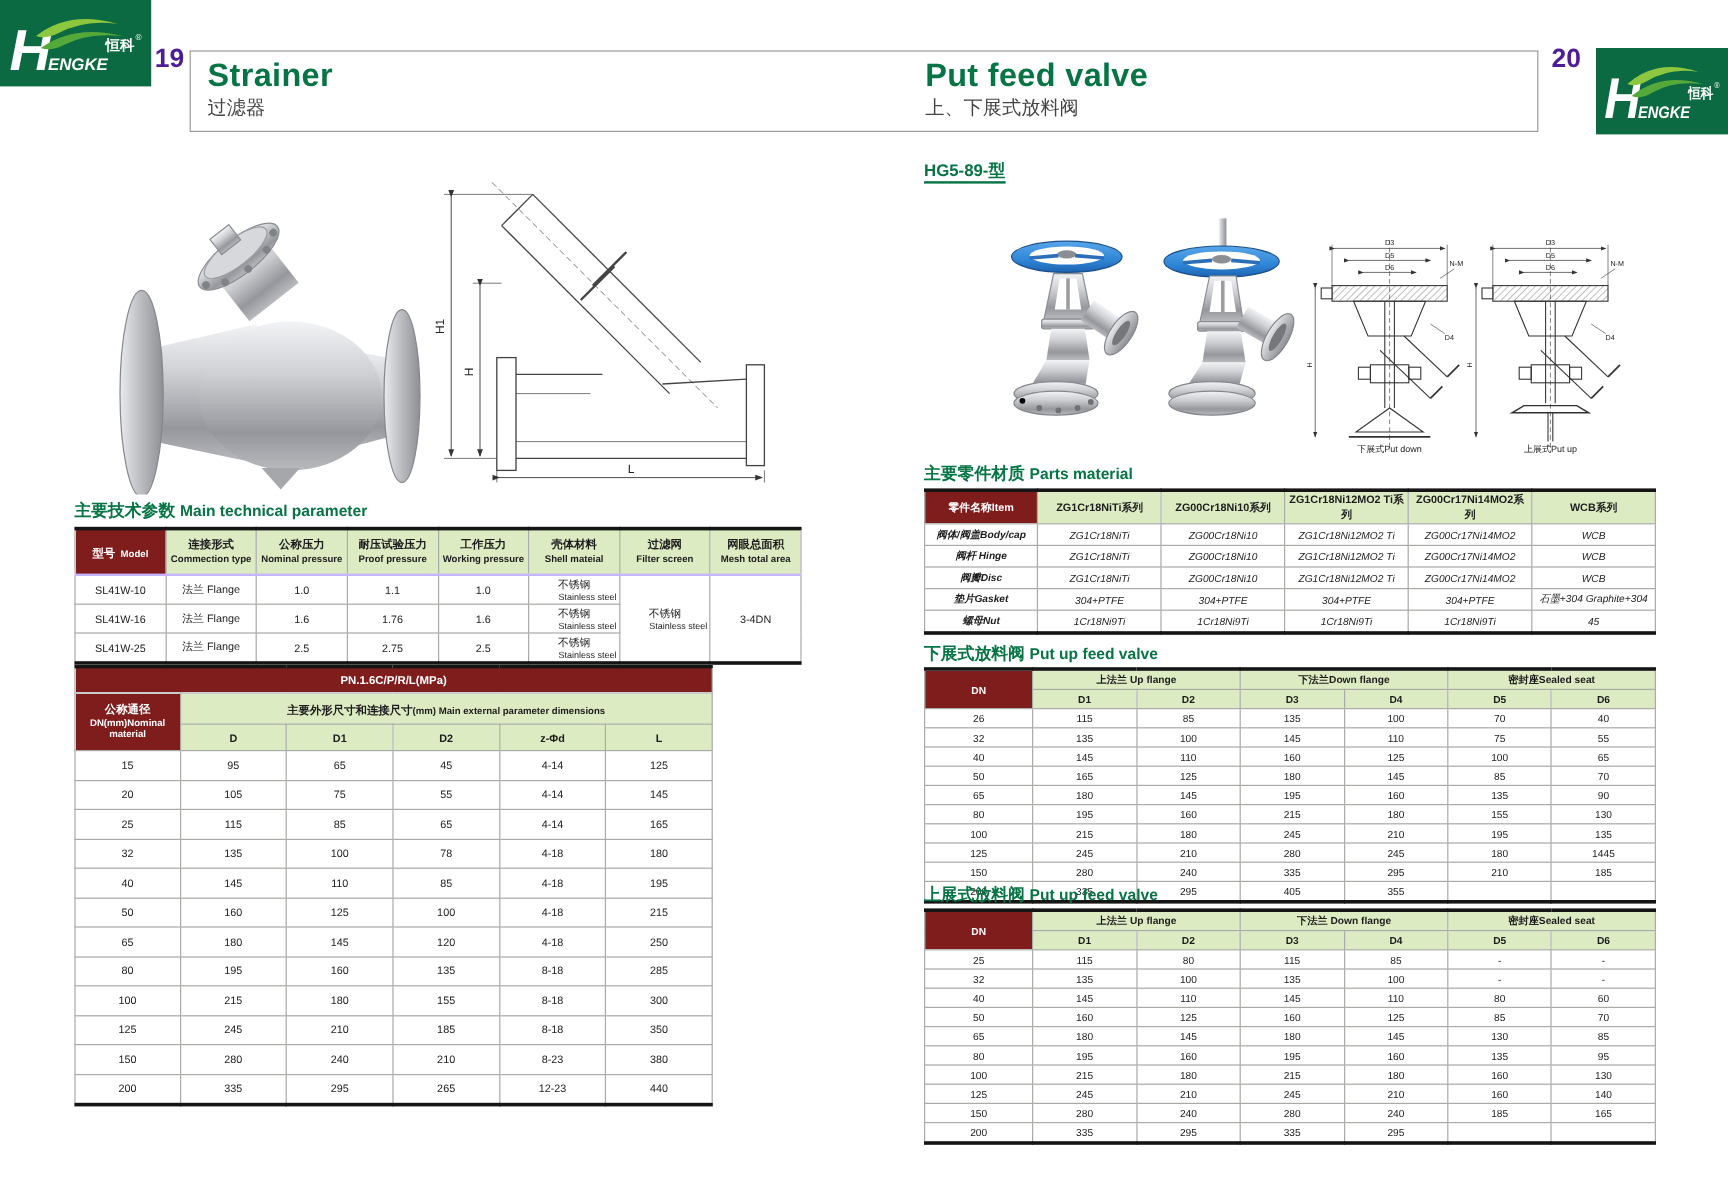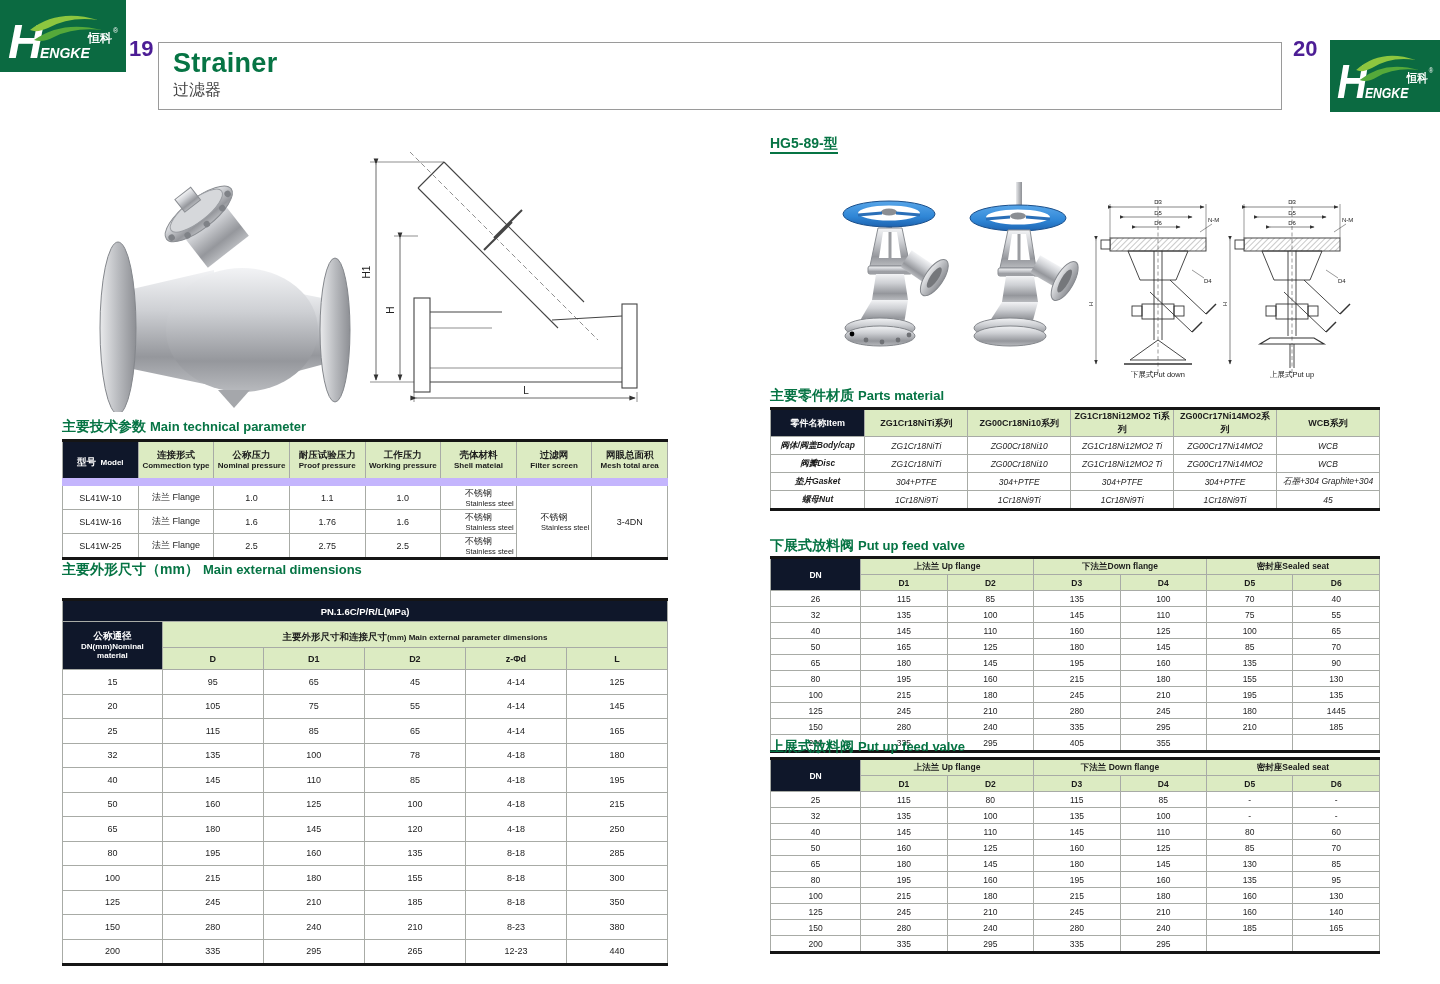--- a/index.html
+++ b/index.html
@@ -19,28 +19,28 @@
   .sec .cn{font-size:14px;}
   .sec .en{font-size:13px;margin-left:4px;}
   .model-label{font-size:14px;font-weight:bold;color:#067444;border-bottom:2px solid #067444;padding-bottom:1px;}
 
   
   table.tbl{border-collapse:collapse;table-layout:fixed;background:#fff;
             border-top:3px solid #151515;border-bottom:3px solid #151515;}
   .tbl th,.tbl td{border:1px solid #a8aba6;text-align:center;vertical-align:middle;
                   color:#1c1c1c;padding:0 2px;overflow:hidden;}
   .tbl th{background:#dcebc2;font-weight:bold;}
-  .tbl .dk{background:#0f172a;color:#fff;margin-left:29px;}
+  .tbl .dk{background:#7f1d1d;color:#fff;margin-left:29px;}
   .h-cn{font-size:9.5px;font-weight:bold;line-height:1.25;}
   .h-en{font-size:8px;font-weight:bold;line-height:1.15;}
   .cell-en{font-size:7.5px;line-height:1.1;text-align:right;}
 
   table.tech td{height:23px;font-size:9px;}
   table.tech thead th{height:36px;}
-  table.tech thead{border-bottom:8px solid #c4b5fd;}
+  table.tech thead{border-bottom:2px solid #c4b5fd;}
 
   table.dims td{height:23.5px;font-size:9px;}
   table.dims .pn{height:20px;font-size:9.5px;}
   table.dims .grp{height:26px;}
   table.dims .sub th{height:21px;font-size:9px;}
 
   table.parts thead th{height:24px;font-size:9px;}
   table.parts td{height:17px;font-size:8.5px;font-style:italic;}
   table.parts td:first-child{font-weight:bold;}
 
@@ -91,20 +91,24 @@
       <text x="88" y="42" font-size="12" font-weight="bold" fill="#fff">恒科</text>
       <text x="113" y="33" font-size="7" fill="#fff">®</text>
     </svg>
   </div>
   <div class="abs pageno" style="left:129px;top:36px">19</div>
 
   <div class="abs titlebox" style="left:158px;top:42px;width:1122px;height:66px">
     <div class="abs" style="left:14px;top:7px">
       <div class="t-en">Strainer</div>
       <div class="t-cn">过滤器</div>
+    </div>
+    <div class="abs" style="left:612px;top:7px">
+      <div class="t-en">Put feed valve</div>
+      <div class="t-cn">上、下展式放料阀</div>
     </div>
   </div>
 
   <div class="abs pageno" style="left:1293px;top:36px">20</div>
   <div class="abs logo-box" style="left:1330px;top:40px;width:110px;height:72px">
     <svg viewBox="0 0 126 72" width="110" height="72" preserveAspectRatio="none">
       <text x="8" y="58" font-size="48" font-weight="bold" font-style="italic" fill="#fff">H</text>
       <text x="40" y="58" font-size="14" font-weight="bold" font-style="italic" fill="#fff">ENGKE</text>
       <path d="M30 30 Q58 8 98 20 Q70 16 48 28 Q37 33 30 30 Z" fill="#8dc63f"></path>
       <path d="M34 40 Q62 20 102 30 Q74 27 54 37 Q43 43 34 40 Z" fill="#55a93a"></path>
@@ -252,21 +256,21 @@
             <div class="cell-en">Stainless steel</div>
           </td>
       </tr>
     </tbody>
   </table>
 
   <div class="abs sec" style="left:62px;top:560px">
     <span class="cn">主要外形尺寸（mm）</span><span class="en">Main external dimensions</span>
   </div>
 
-  <table class="tbl dims abs" style="left:62px;top:598px;width:606px">
+  <table class="tbl dims abs" style="left:62px;top:554px;width:532px">
     <colgroup>
         <col style="width:16.5%">
         <col style="width:16.7%">
         <col style="width:16.7%">
         <col style="width:16.7%">
         <col style="width:16.7%">
         <col style="width:16.7%">
       </colgroup>
     <thead>
       <tr>
@@ -536,20 +540,28 @@
     <tbody>
         <tr>
           <td>阀体/阀盖Body/cap</td>
           <td>ZG1Cr18NiTi</td>
           <td>ZG00Cr18Ni10</td>
           <td>ZG1Cr18Ni12MO2 Ti</td>
           <td>ZG00Cr17Ni14MO2</td>
           <td>WCB</td>
         </tr>
         <tr>
+          <td>阀杆 Hinge</td>
+          <td>ZG1Cr18NiTi</td>
+          <td>ZG00Cr18Ni10</td>
+          <td>ZG1Cr18Ni12MO2 Ti</td>
+          <td>ZG00Cr17Ni14MO2</td>
+          <td>WCB</td>
+        </tr>
+        <tr>
           <td>阀瓣Disc</td>
           <td>ZG1Cr18NiTi</td>
           <td>ZG00Cr18Ni10</td>
           <td>ZG1Cr18Ni12MO2 Ti</td>
           <td>ZG00Cr17Ni14MO2</td>
           <td>WCB</td>
         </tr>
         <tr>
           <td>垫片Gasket</td>
           <td>304+PTFE</td>

